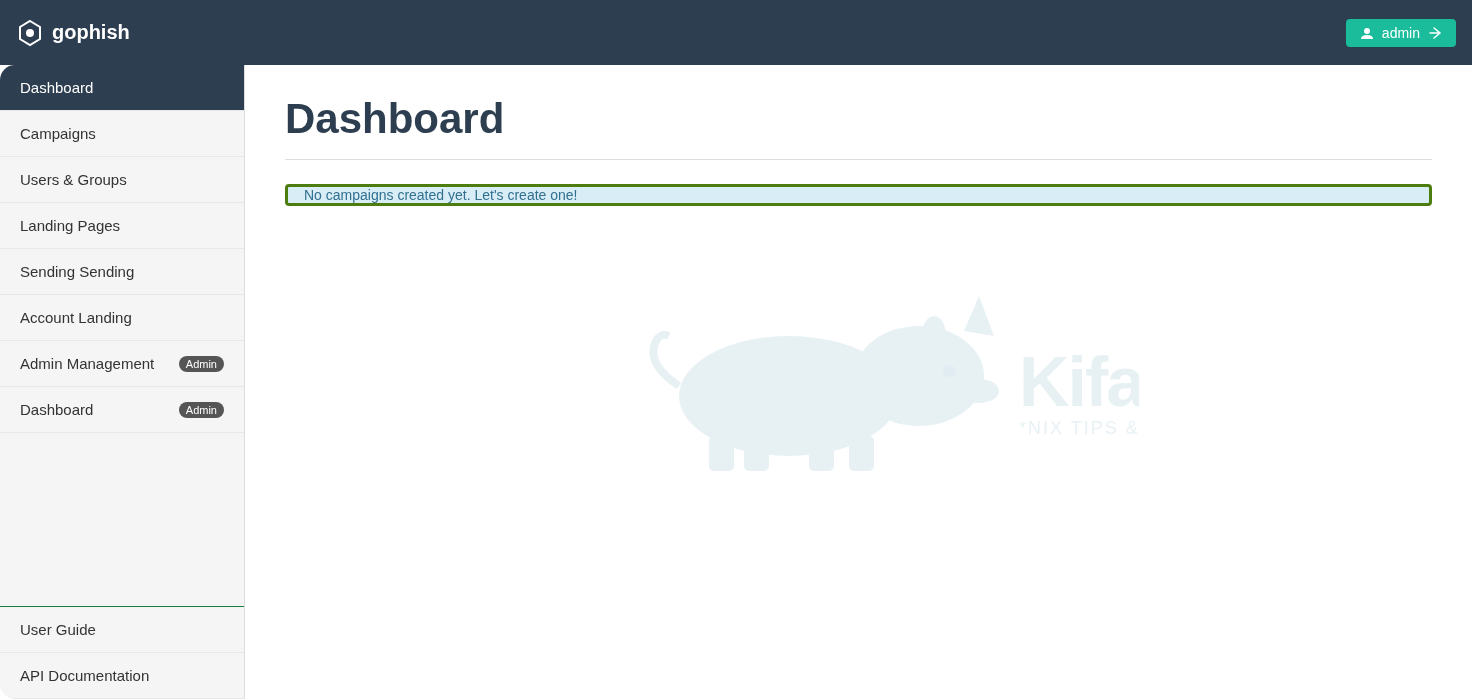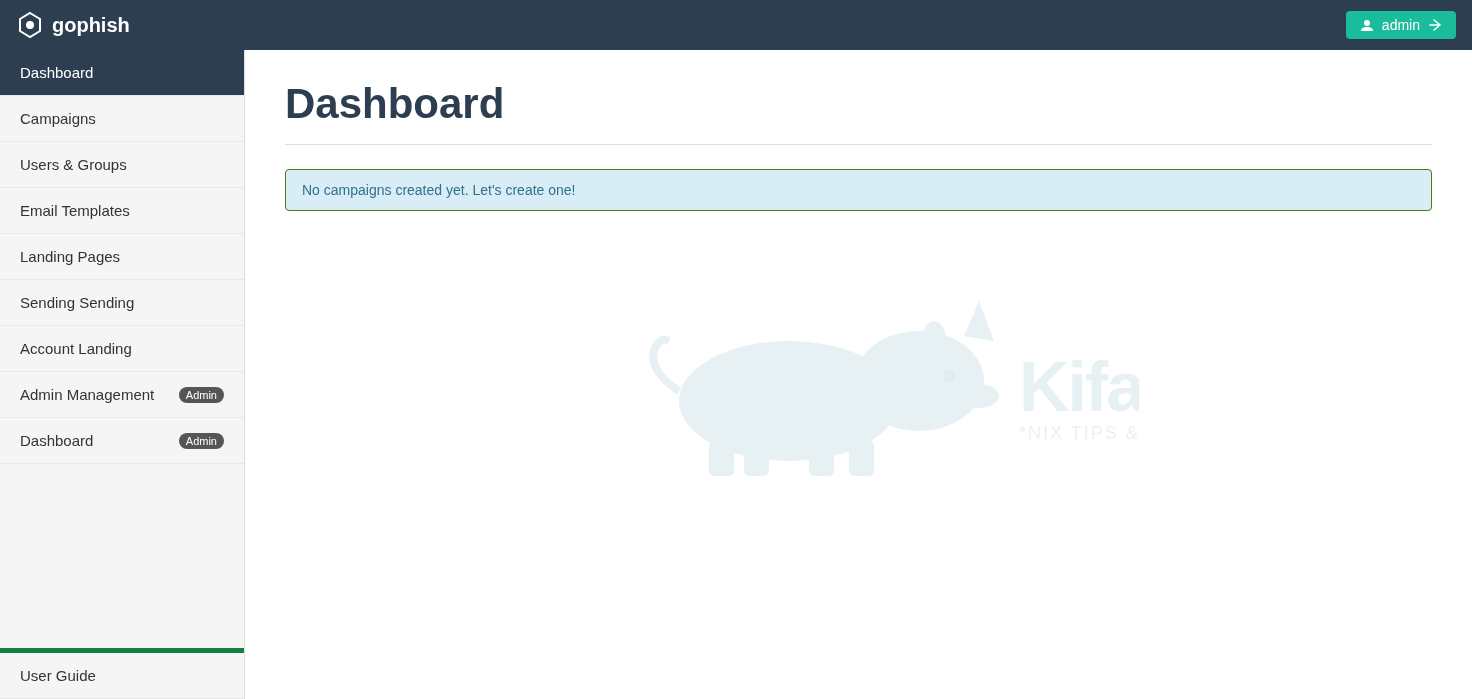--- a/index.html
+++ b/index.html
@@ -1,21 +1,21 @@
 <!DOCTYPE html>
 <html><head>
   <meta charset="utf-8">
   <style>
     * { margin: 0; padding: 0; box-sizing: border-box; }
     body { font-family: 'Helvetica Neue', Arial, sans-serif; display: flex; flex-direction: column; height: 100vh; overflow: hidden; }
 
     
     #topbar {
       background-color: #2c3e50;
-      height: 50px;
+      height: 65px;
       display: flex;
       align-items: center;
       justify-content: space-between;
       padding: 0 16px;
       flex-shrink: 0;
     }
     #topbar .brand {
       display: flex;
       align-items: center;
       gap: 8px;
@@ -49,20 +49,21 @@
       width: 14px;
       height: 14px;
       display: inline-block;
     }
 
     
     .app-body {
       display: flex;
       flex: 1;
       overflow: hidden;
+      border-radius: 15px;
     }
 
     
     #sidebar {
       width: 245px;
       background-color: #f5f5f5;
       border-right: 1px solid #ddd;
       flex-shrink: 0;
       display: flex;
       flex-direction: column;
@@ -87,21 +88,21 @@
     .badge {
       background-color: #555;
       color: #fff;
       font-size: 11px;
       padding: 2px 7px;
       border-radius: 10px;
       font-weight: 500;
     }
     .sidebar-bottom {
       margin-top: auto;
-      border-top: 5px solid #15803d;
+      border-top: 1px solid #15803d;
     }
 
     
     #main {
       flex: 1;
       background-color: #fff;
       overflow-y: auto;
       padding: 30px 40px;
     }
     .page-title {
@@ -110,23 +111,23 @@
       color: #2c3e50;
       margin-bottom: 16px;
     }
     .divider {
       height: 1px;
       background-color: #ddd;
       margin-bottom: 24px;
     }
     .alert-info {
       background-color: #d9edf7;
-      border: 1px solid #4d7c0f;
+      border: 3px solid #4d7c0f;
       color: #31708f;
-      padding: 12px 16px;
+      padding: 0 16px;
       border-radius: 4px;
       font-size: 14px;
       margin-bottom: 30px;
     }
 
     
     .watermark-area {
       display: flex;
       justify-content: center;
       align-items: center;
@@ -167,43 +168,43 @@
         <a class="sidebar-item active" href="#">
           <span>Dashboard</span>
         </a>
         <a class="sidebar-item" href="#">
           <span>Campaigns</span>
         </a>
         <a class="sidebar-item" href="#">
           <span>Users &amp; Groups</span>
         </a>
         <a class="sidebar-item" href="#">
-          <span>Email Templates</span>
-        </a>
-        <a class="sidebar-item" href="#">
           <span>Landing Pages</span>
         </a>
         <a class="sidebar-item" href="#">
           <span>Sending Sending</span>
         </a>
         <a class="sidebar-item" href="#">
           <span>Account Landing</span>
         </a>
         <a class="sidebar-item" href="#">
           <span>Admin Management</span>
           <span class="badge">Admin</span>
         </a>
         <a class="sidebar-item" href="#">
           <span>Dashboard</span>
           <span class="badge">Admin</span>
         </a>
       </div>
     <div class="sidebar-bottom" id="sidebar-bottom-container">
         <a class="sidebar-item" href="#">
           <span>User Guide</span>
+        </a>
+        <a class="sidebar-item" href="#">
+          <span>API Documentation</span>
         </a>
       </div>
   </nav>
 
   <main id="main">
     <h1 class="page-title">Dashboard</h1>
     <div class="divider"></div>
     <div class="alert-info">
       <span>No campaigns created yet. Let's create one!</span>
     </div>

